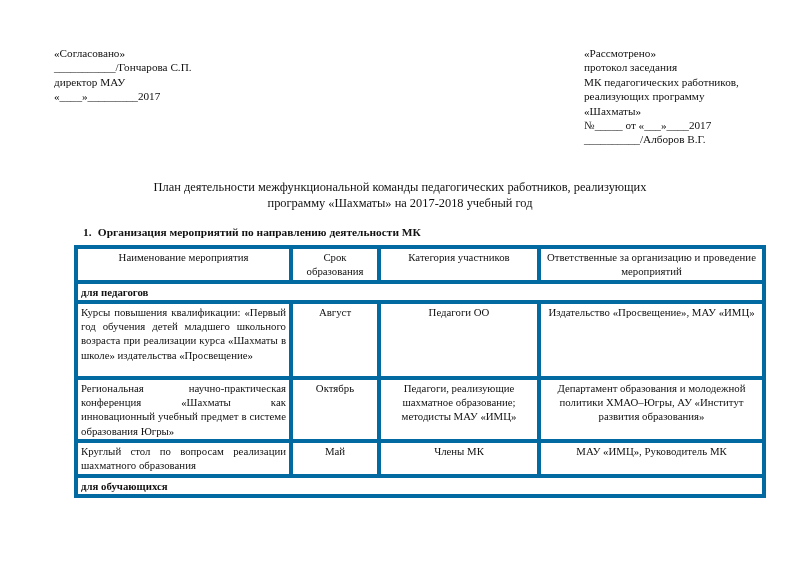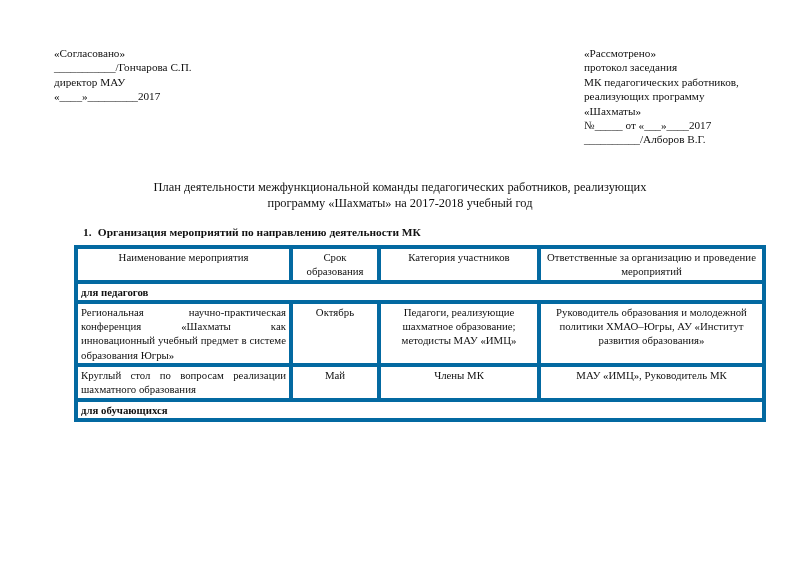--- a/index.html
+++ b/index.html
@@ -68,25 +68,31 @@
   <tbody>
       <tr class="h-row">
     <th>Наименование мероприятия</th>
     <th>Срок образования</th>
     <th>Категория участников</th>
     <th>Ответственные за организацию и проведение мероприятий</th>
   </tr>
   <tr class="group">
     <td colspan="4">для педагогов</td>
   </tr>
+  <tr style="height:76px">
+    <td class="just">Курсы повышения квалификации: «Первый год обучения детей младшего школьного возраста при реализации курса «Шахматы в школе» издательства «Просвещение»</td>
+    <td class="center">Август</td>
+    <td class="center">Педагоги ОО</td>
+    <td class="center">Издательство «Просвещение», МАУ «ИМЦ»</td>
+  </tr>
   <tr style="height:62px">
     <td class="just">Региональная научно-практическая конференция «Шахматы как инновационный учебный предмет в системе образования Югры»</td>
     <td class="center">Октябрь</td>
     <td class="center">Педагоги, реализующие шахматное образование; методисты МАУ «ИМЦ»</td>
-    <td class="center">Руководитель образования и молодежной политики ХМАО–Югры, АУ «Институт развития образования»</td>
+    <td class="center">Департамент образования и молодежной политики ХМАО–Югры, АУ «Институт развития образования»</td>
   </tr>
   <tr style="height:32px">
     <td class="just">Круглый стол по вопросам реализации шахматного образования</td>
     <td class="center">Май</td>
     <td class="center">Члены МК</td>
     <td class="center">МАУ «ИМЦ», Руководитель МК</td>
   </tr>
   <tr class="group">
     <td colspan="4">для обучающихся</td>
   </tr>

